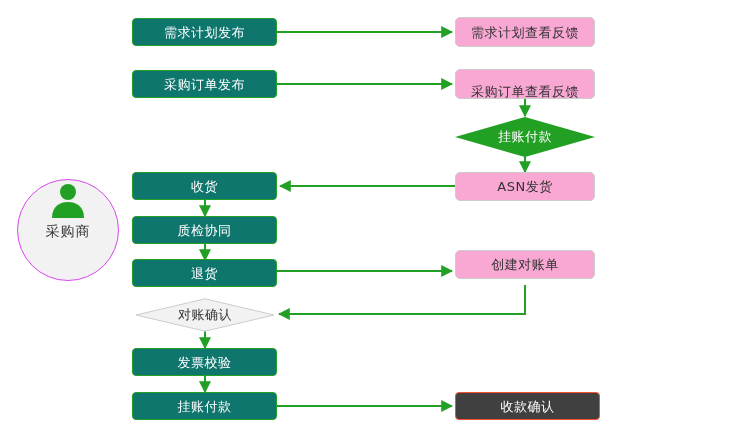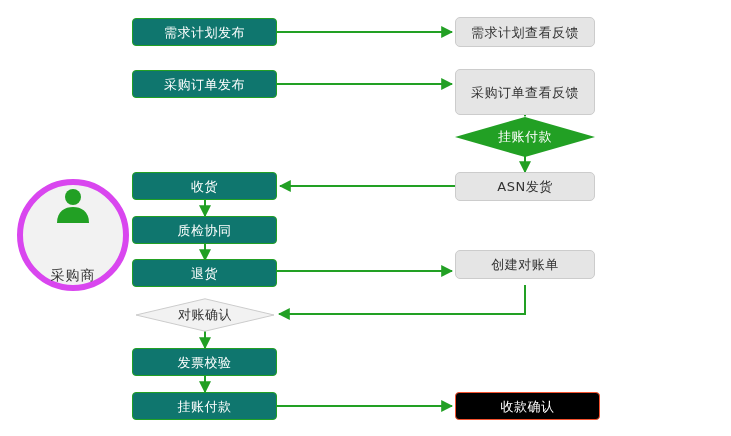--- a/index.html
+++ b/index.html
@@ -31,27 +31,27 @@
     letter-spacing: 0.5px;
     border-radius: 4px;
     z-index: 3;
   }
   .node-green {
     background: #0f766e;
     color: #ffffff;
     border: 1px solid #22a024;
   }
   .node-white {
-    background: #e5e5e5;
+    background: #f9a8d4;
     color: #333333;
     border: 1px solid #cccccc;
     border-radius: 5px;
   }
   .node-red {
-    background: #000000;
+    background: #404040;
     color: #ffffff;
     border: 1px solid #f4522f;
   }
 
   
   .diamond {
     position: absolute;
     z-index: 3;
   }
   .diamond svg {
@@ -76,25 +76,25 @@
   .diamond-green .dlabel { color: #ffffff; }
   .diamond-white .dlabel { color: #333333; }
 
   
   .actor {
     position: absolute;
     width: 100px;
     height: 100px;
     border-radius: 50%;
     background: #f2f2f2;
-    border: 6px solid #d946ef;
+    border: 1px solid #d946ef;
     display: flex;
     flex-direction: column;
     align-items: center;
-    justify-content: space-between;
+    justify-content: flex-start;
     z-index: 4;
   }
   .actor .actor-icon {
     display: block;
     line-height: 0;
   }
   .actor .actor-label {
     margin-top: 3px;
     font-size: 14px;
     color: #333333;
@@ -165,21 +165,21 @@
   </div>
 
   <div class="node node-white" style="left:455px; top:17px; width:140px; height:30px;">
     <span>需求计划查看反馈</span>
   </div>
 
   <div class="node node-green" style="left:132px; top:70px; width:145px; height:28px;">
     <span>采购订单发布</span>
   </div>
 
-  <div class="node node-white" style="left:455px; top:69px; width:140px; height:46px;">
+  <div class="node node-white" style="left:455px; top:69px; width:140px; height:30px;align-items:flex-end;">
     <span>采购订单查看反馈</span>
   </div>
 
   <div class="diamond diamond-green" style="left:455px; top:117px; width:140px; height:40px;">
     <svg width="140" height="40" viewBox="0 0 140 40">
       <polygon points="70,0 140,20 70,40 0,20" fill="#22a024"></polygon>
     </svg>
     <span class="dlabel">挂账付款</span>
   </div>
 

